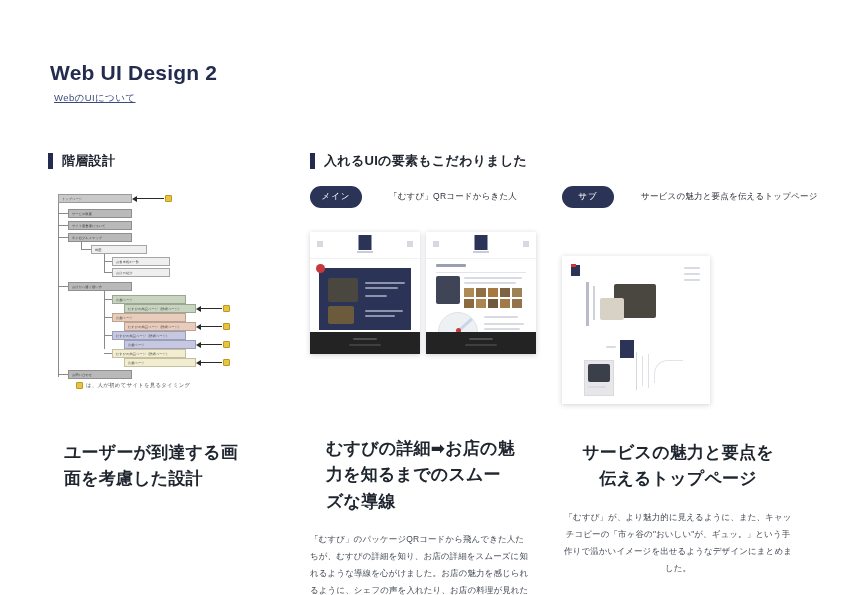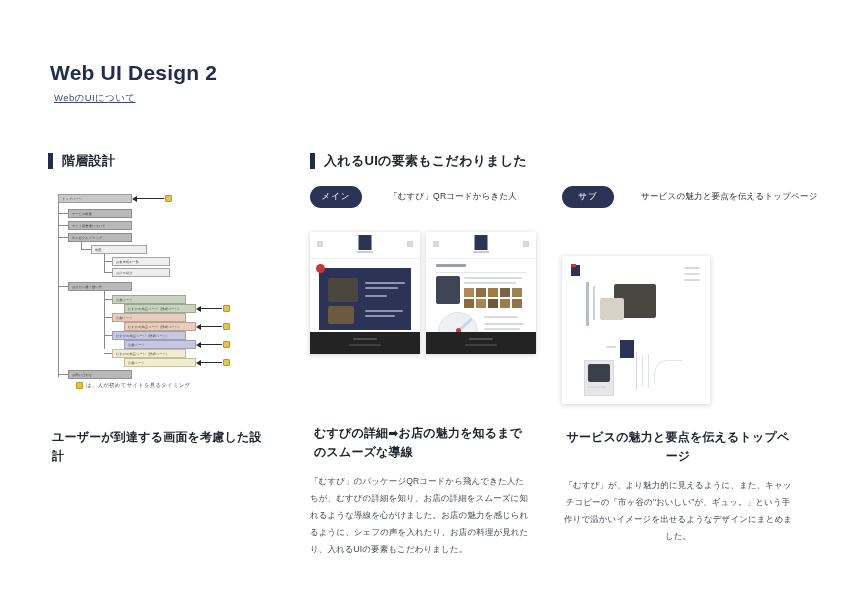--- a/index.html
+++ b/index.html
@@ -130,26 +130,26 @@
     background: #c9ccd6;
   }
   .tiny-ico { position: absolute; width: 6px; height: 6px; background: #d7d9e0; }
   .body-dark { background: #2b3356; }
   .footer-dark { background: #232323; position: absolute; left:0; right:0; bottom:0; height: 22px; }
   .ph-line { background: #d9dbe2; height: 2px; border-radius: 1px; }
   .ph-line.light { background: #8e94ad; }
 
   
   .card-title {
-    font-size: 12px;
+    font-size: 17px;
     font-weight: bold;
     color: #20262f;
     line-height: 1.55;
     letter-spacing: .2px;
-    margin: 4px;
+    margin: 16px;
   }
   .card-body {
     font-size: 8.5px;
     color: #444a55;
     line-height: 2.0;
     letter-spacing: .1px;
     margin: 12px 0 0 0;
   }
   #cap-left  { position: absolute; left: 48px;  top: 424px; width: 218px; }
   #cap-mid   { position: absolute; left: 310px; top: 420px; width: 222px; }

